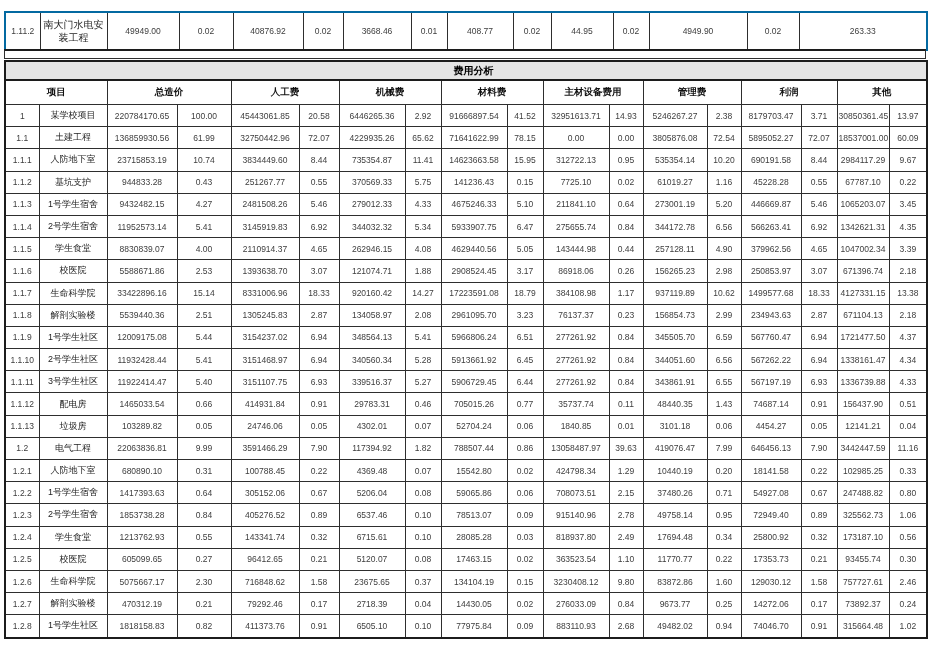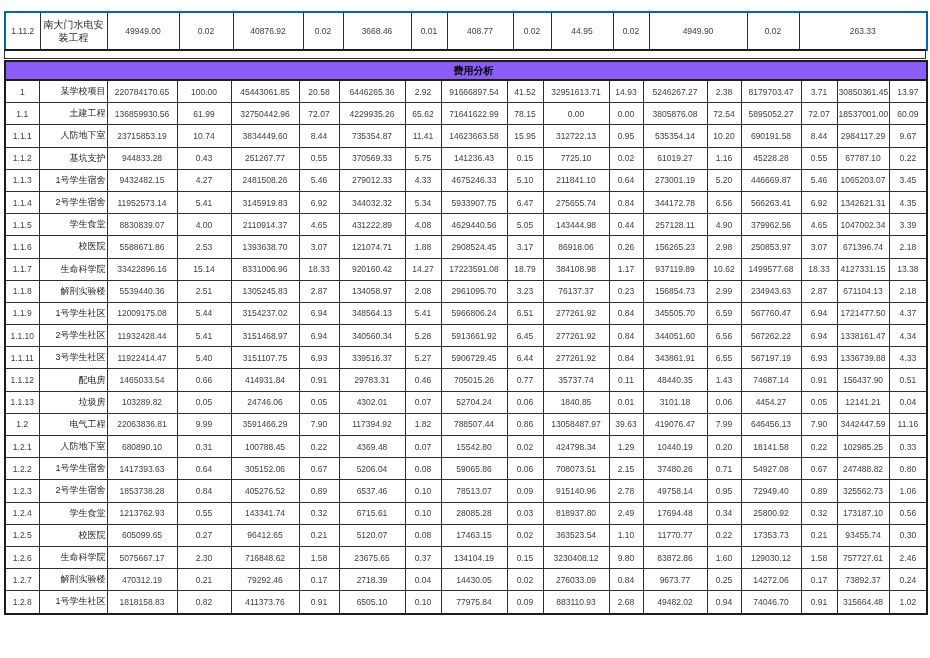--- a/index.html
+++ b/index.html
@@ -24,21 +24,21 @@
   #cost-table { position:absolute; top:60px; left:4px; width:922px; border:2px solid #1c1c1c; }
   #cost-table th, #cost-table td {
     border:1px solid #2e2e2e; text-align:center; vertical-align:middle;
     padding:0 1px; overflow:hidden; white-space:nowrap;
   }
   #cost-table tr.band th { height:17px; font-size:10px; font-weight:bold; color:#000; border-bottom:2px solid #1c1c1c; }
   #cost-table tr.groups th { height:23px; font-size:9.5px; font-weight:bold; color:#111; }
   #cost-table tr.sub th { height:20px; font-size:9.5px; font-weight:bold; color:#111; border-bottom:2px solid #1c1c1c; }
   #cost-table tbody td { height:21.2px; font-size:8.5px; color:#3d3d3d;
     border-top-width:1.5px; border-bottom-width:1.5px; }
-  #cost-table tbody td.name { font-size:9px; color:#1d1d1d;text-align:right; }
+  #cost-table tbody td.name { font-size:9px; color:#1d1d1d; }
   #cost-table tbody td.no { font-size:8.5px; color:#3d3d3d; }
 </style>
 </head>
 <body>
 
 <div class="page">
 
   <table id="prev-table">
     <colgroup>
         <col style="width: 35px;">
@@ -96,21 +96,32 @@
         <col style="width: 34px;">
         <col style="width: 64px;">
         <col style="width: 34px;">
         <col style="width: 60px;">
         <col style="width: 36px;">
         <col style="width: 52px;">
         <col style="width: 38px;">
       </colgroup>
     <thead>
       <tr class="band">
-        <th colspan="18" style="background: #8b5cf6; padding-left: 16px;">费用分析</th>
+        <th colspan="18" style="background: #e5e5e5; padding-left: 16px;">费用分析</th>
+      </tr>
+      <tr class="groups">
+        <th colspan="2">项目</th>
+        <th colspan="2">总造价</th>
+        <th colspan="2">人工费</th>
+        <th colspan="2">机械费</th>
+        <th colspan="2">材料费</th>
+        <th colspan="2">主材设备费用</th>
+        <th colspan="2">管理费</th>
+        <th colspan="2">利润</th>
+        <th colspan="2">其他</th>
       </tr>
     </thead>
     <tbody id="cost-body">
         <tr>
           <td class="no">1</td>
           <td class="name">某学校项目</td>
           <td class="val">220784170.65</td>
           <td class="val">100.00</td>
           <td class="val">45443061.85</td>
           <td class="val">20.58</td>
@@ -227,21 +238,21 @@
           <td class="val">1342621.31</td>
           <td class="val">4.35</td>
         </tr>
         <tr>
           <td class="no">1.1.5</td>
           <td class="name">学生食堂</td>
           <td class="val">8830839.07</td>
           <td class="val">4.00</td>
           <td class="val">2110914.37</td>
           <td class="val">4.65</td>
-          <td class="val">431222.89</td>
+          <td class="val">262946.15</td>
           <td class="val">4.08</td>
           <td class="val">4629440.56</td>
           <td class="val">5.05</td>
           <td class="val">143444.98</td>
           <td class="val">0.44</td>
           <td class="val">257128.11</td>
           <td class="val">4.90</td>
           <td class="val">379962.56</td>
           <td class="val">4.65</td>
           <td class="val">1047002.34</td>

